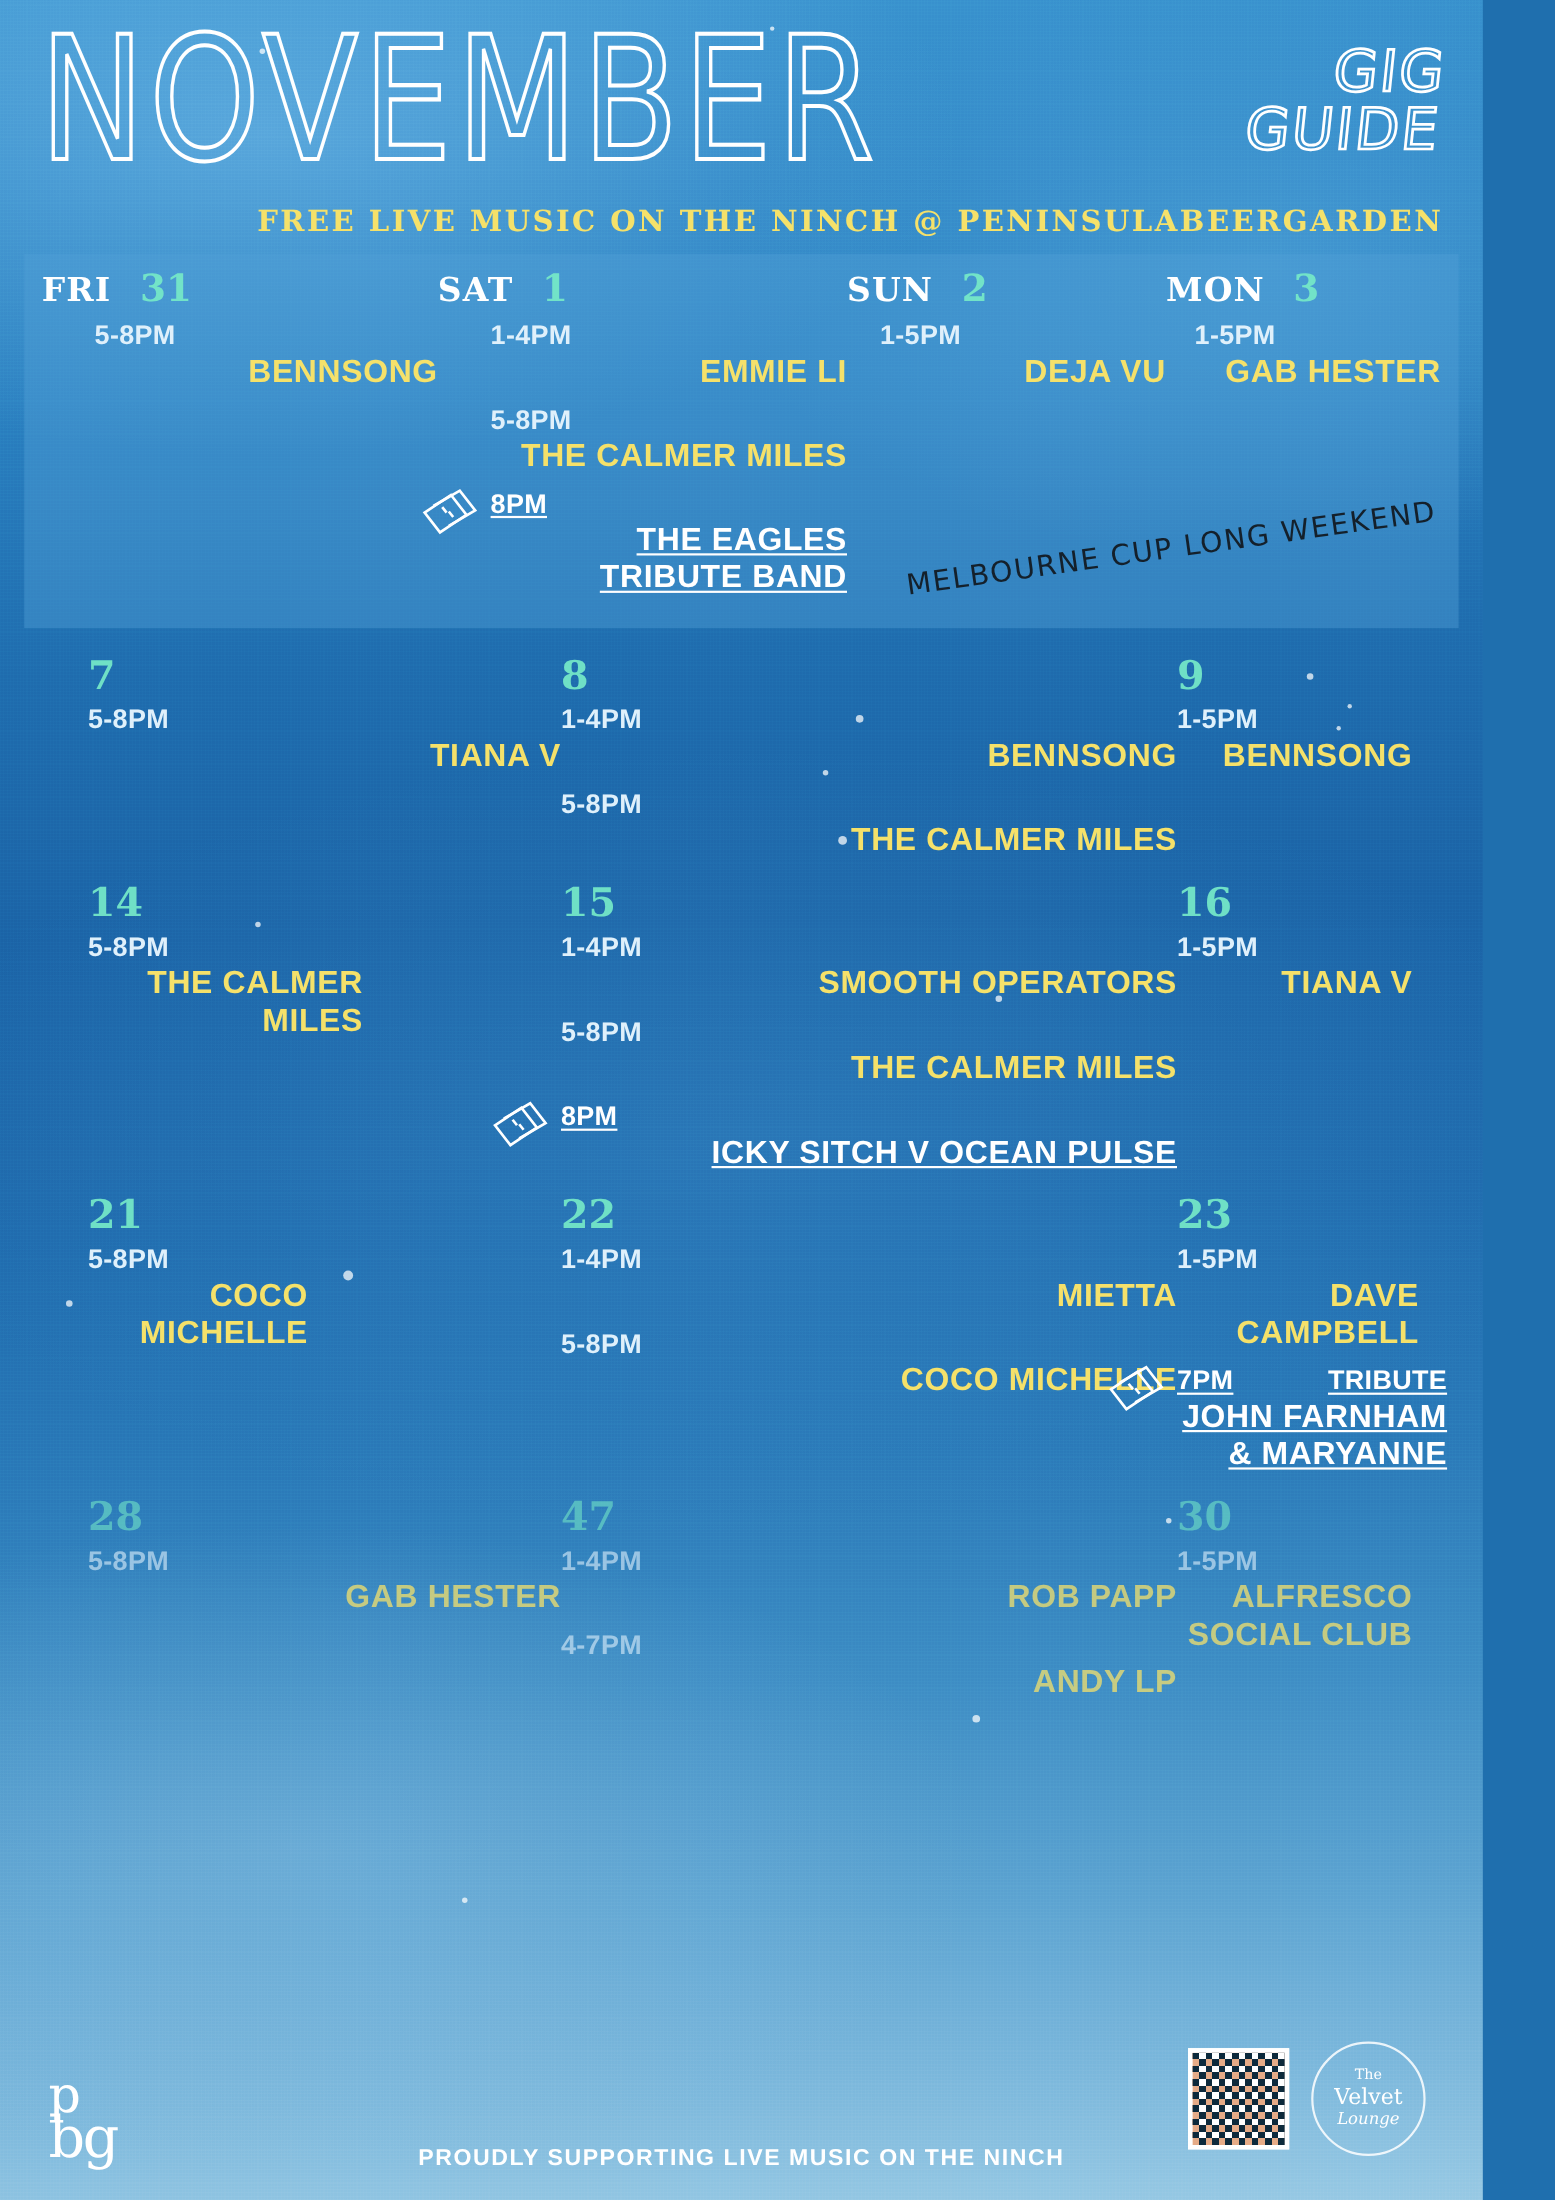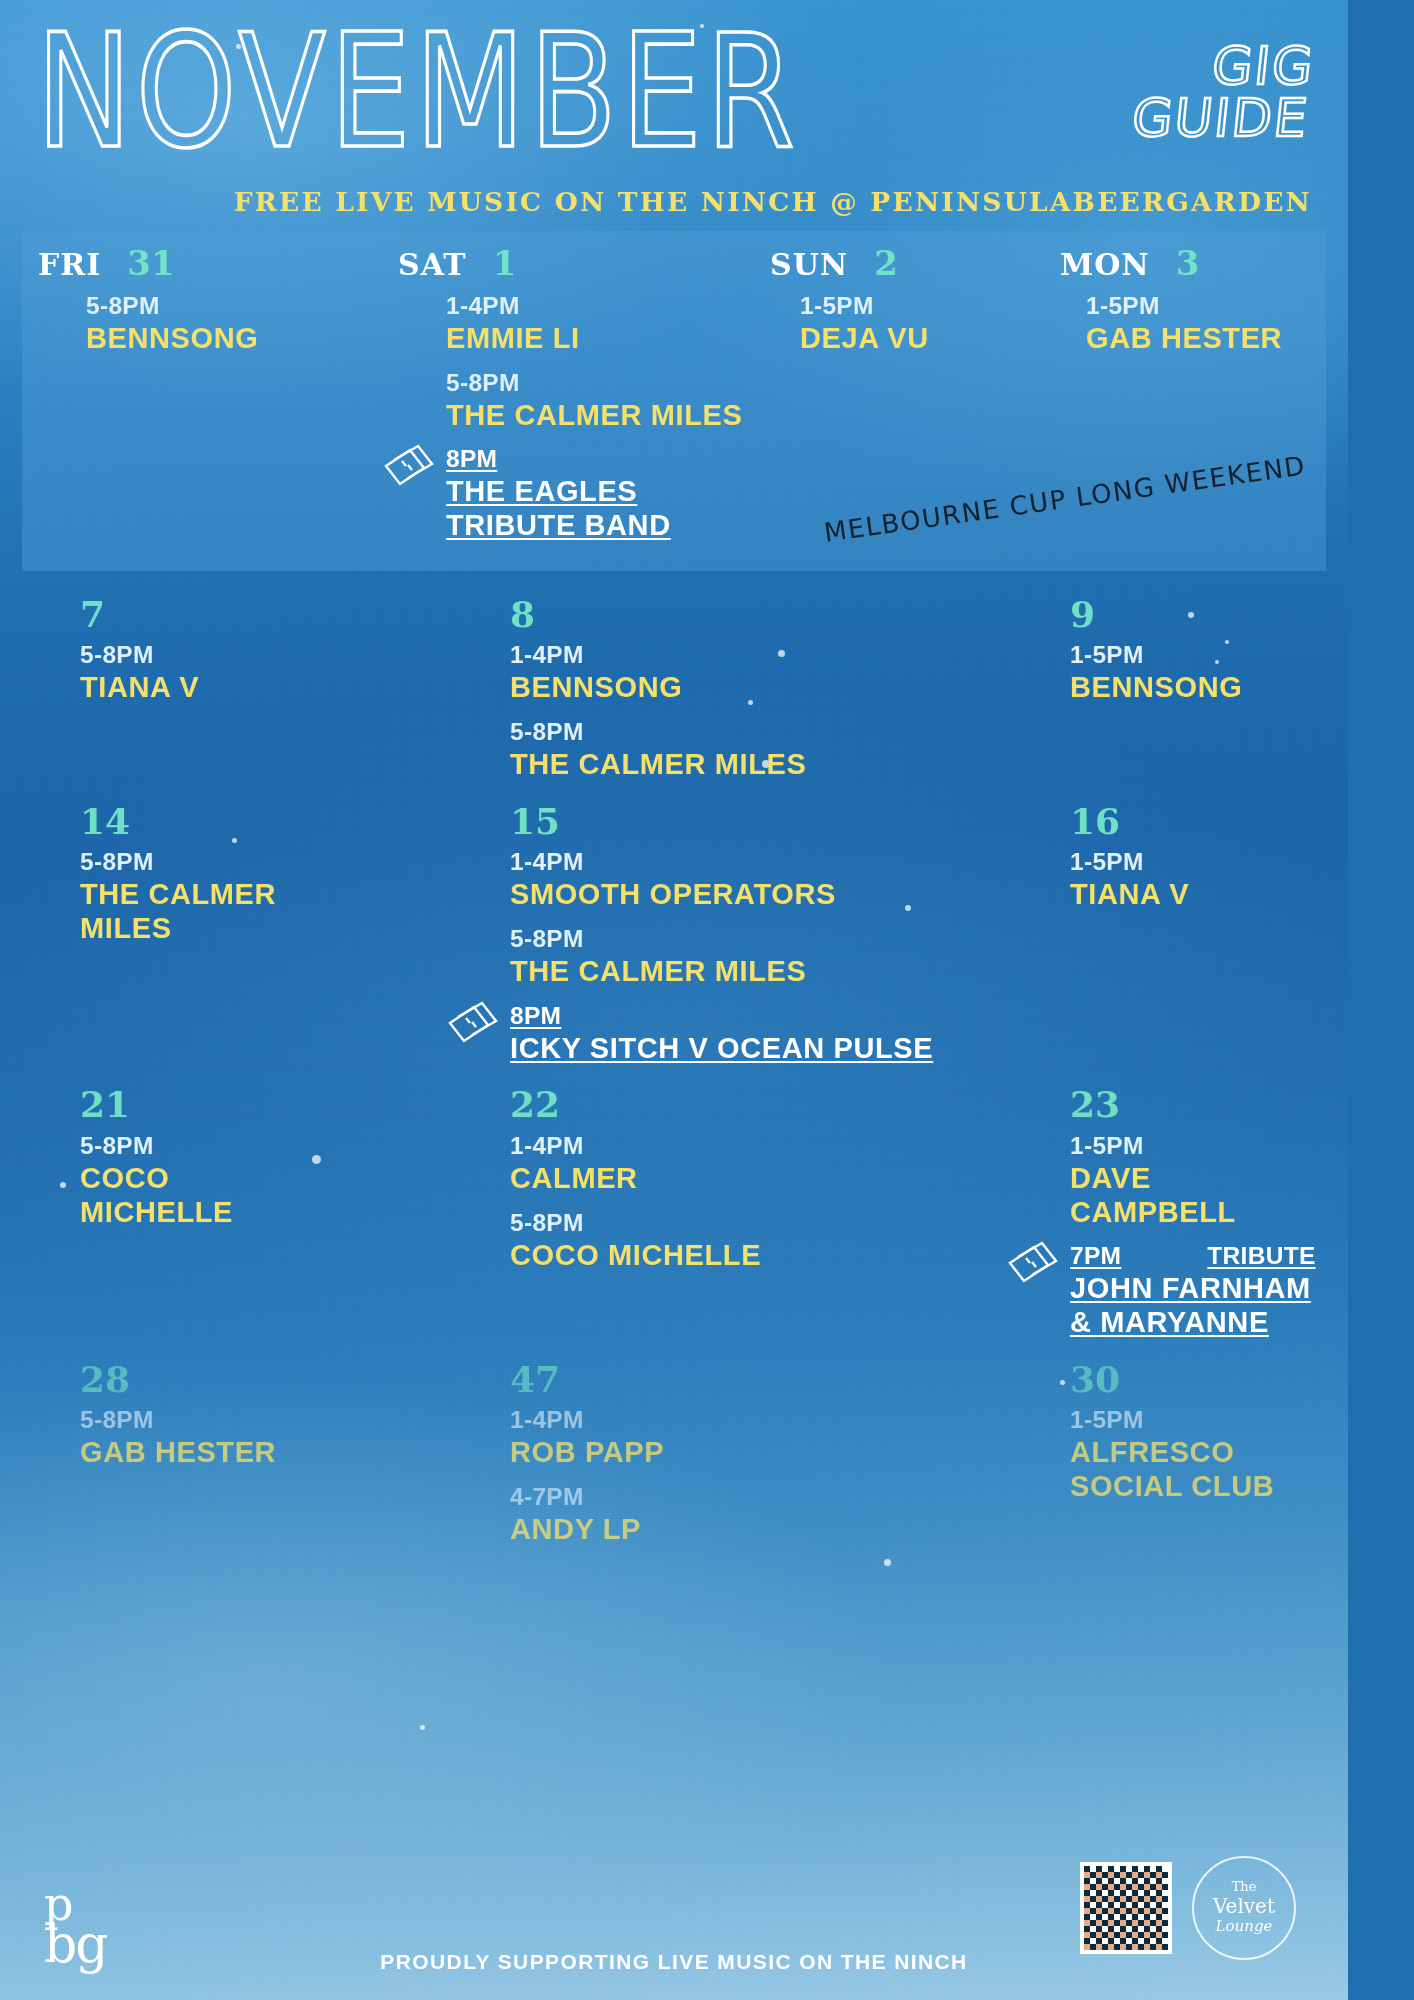--- a/index.html
+++ b/index.html
@@ -143,20 +143,21 @@
     letter-spacing: 0.3px;
     line-height: 1.35;
   }
   .act {
     font-size: 27px;
     font-weight: 700;
     color: #f5e16a;
     letter-spacing: 0.6px;
     line-height: 1.22;
     margin-bottom: 10px;
+    text-align: right;
   }
   .col-pad-l { padding-left: 48px; }
   .ticketed {
     position: relative;
     margin-top: 4px;
   }
   .ticketed .time, .ticketed .act {
     color: #ffffff;
     text-decoration: underline;
     text-underline-offset: 3px;
@@ -457,21 +458,21 @@
         <div class="daynum">21</div>
         <div class="slot">
           <div class="time">5-8PM</div>
           <div class="act" style="max-width:200px">COCO MICHELLE</div>
         </div>
       </div>
       <div class="cell">
         <div class="daynum">22</div>
         <div class="slot">
           <div class="time">1-4PM</div>
-          <div class="act">CALMER</div>
+          <div class="act">MIETTA</div>
         </div>
         <div class="slot">
           <div class="time">5-8PM</div>
           <div class="act">COCO MICHELLE</div>
         </div>
       </div>
       <div class="cell">
         <div class="daynum">23</div>
         <div class="slot">
           <div class="time">1-5PM</div>

